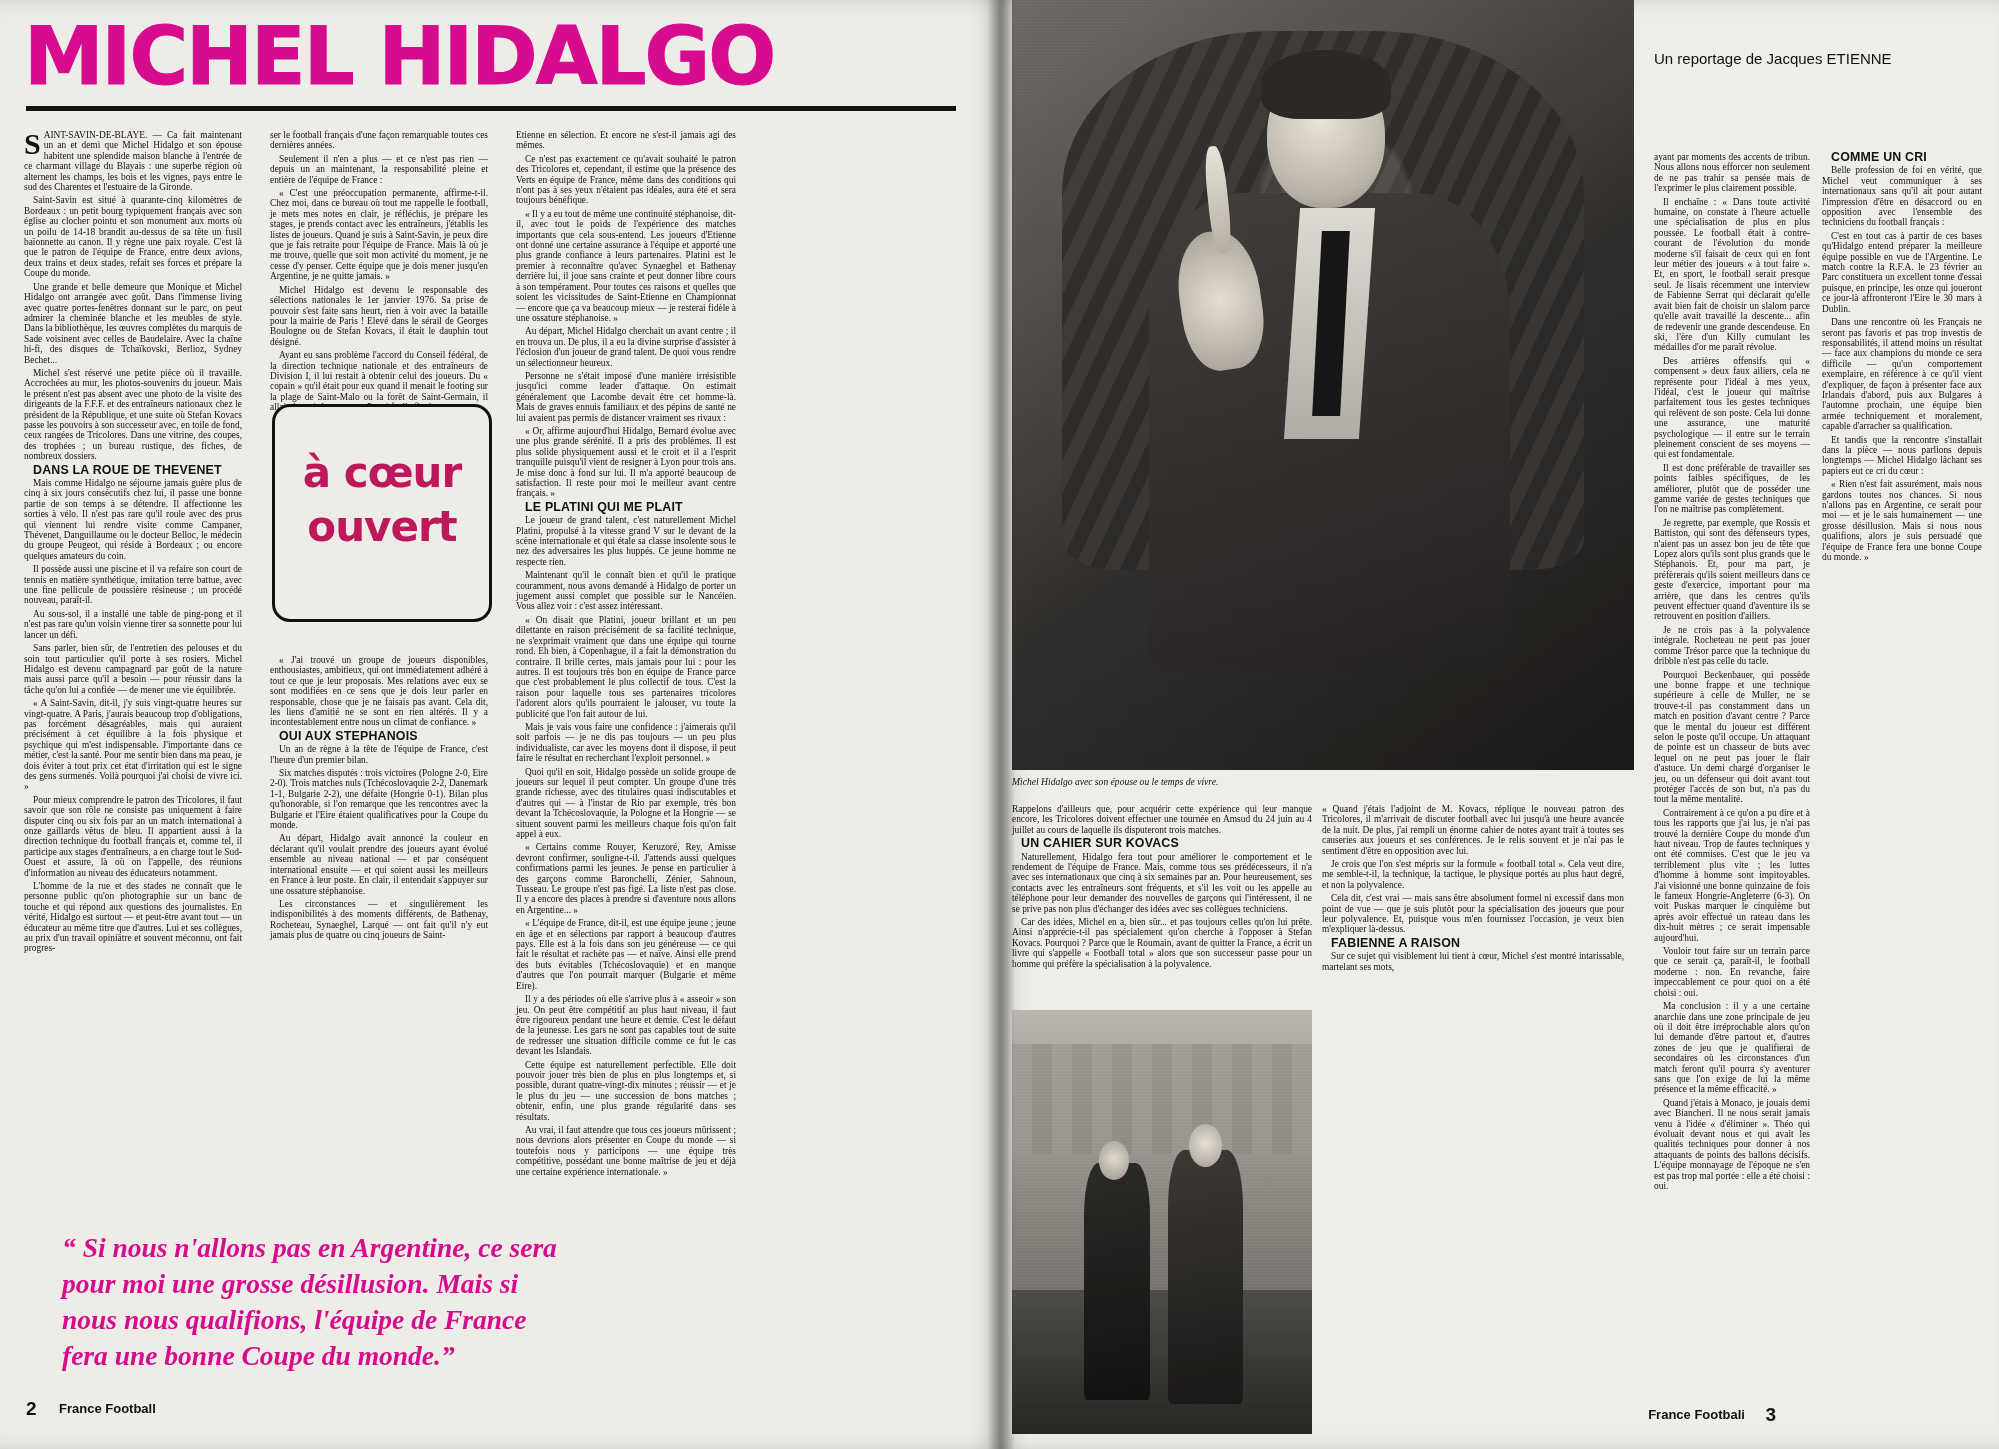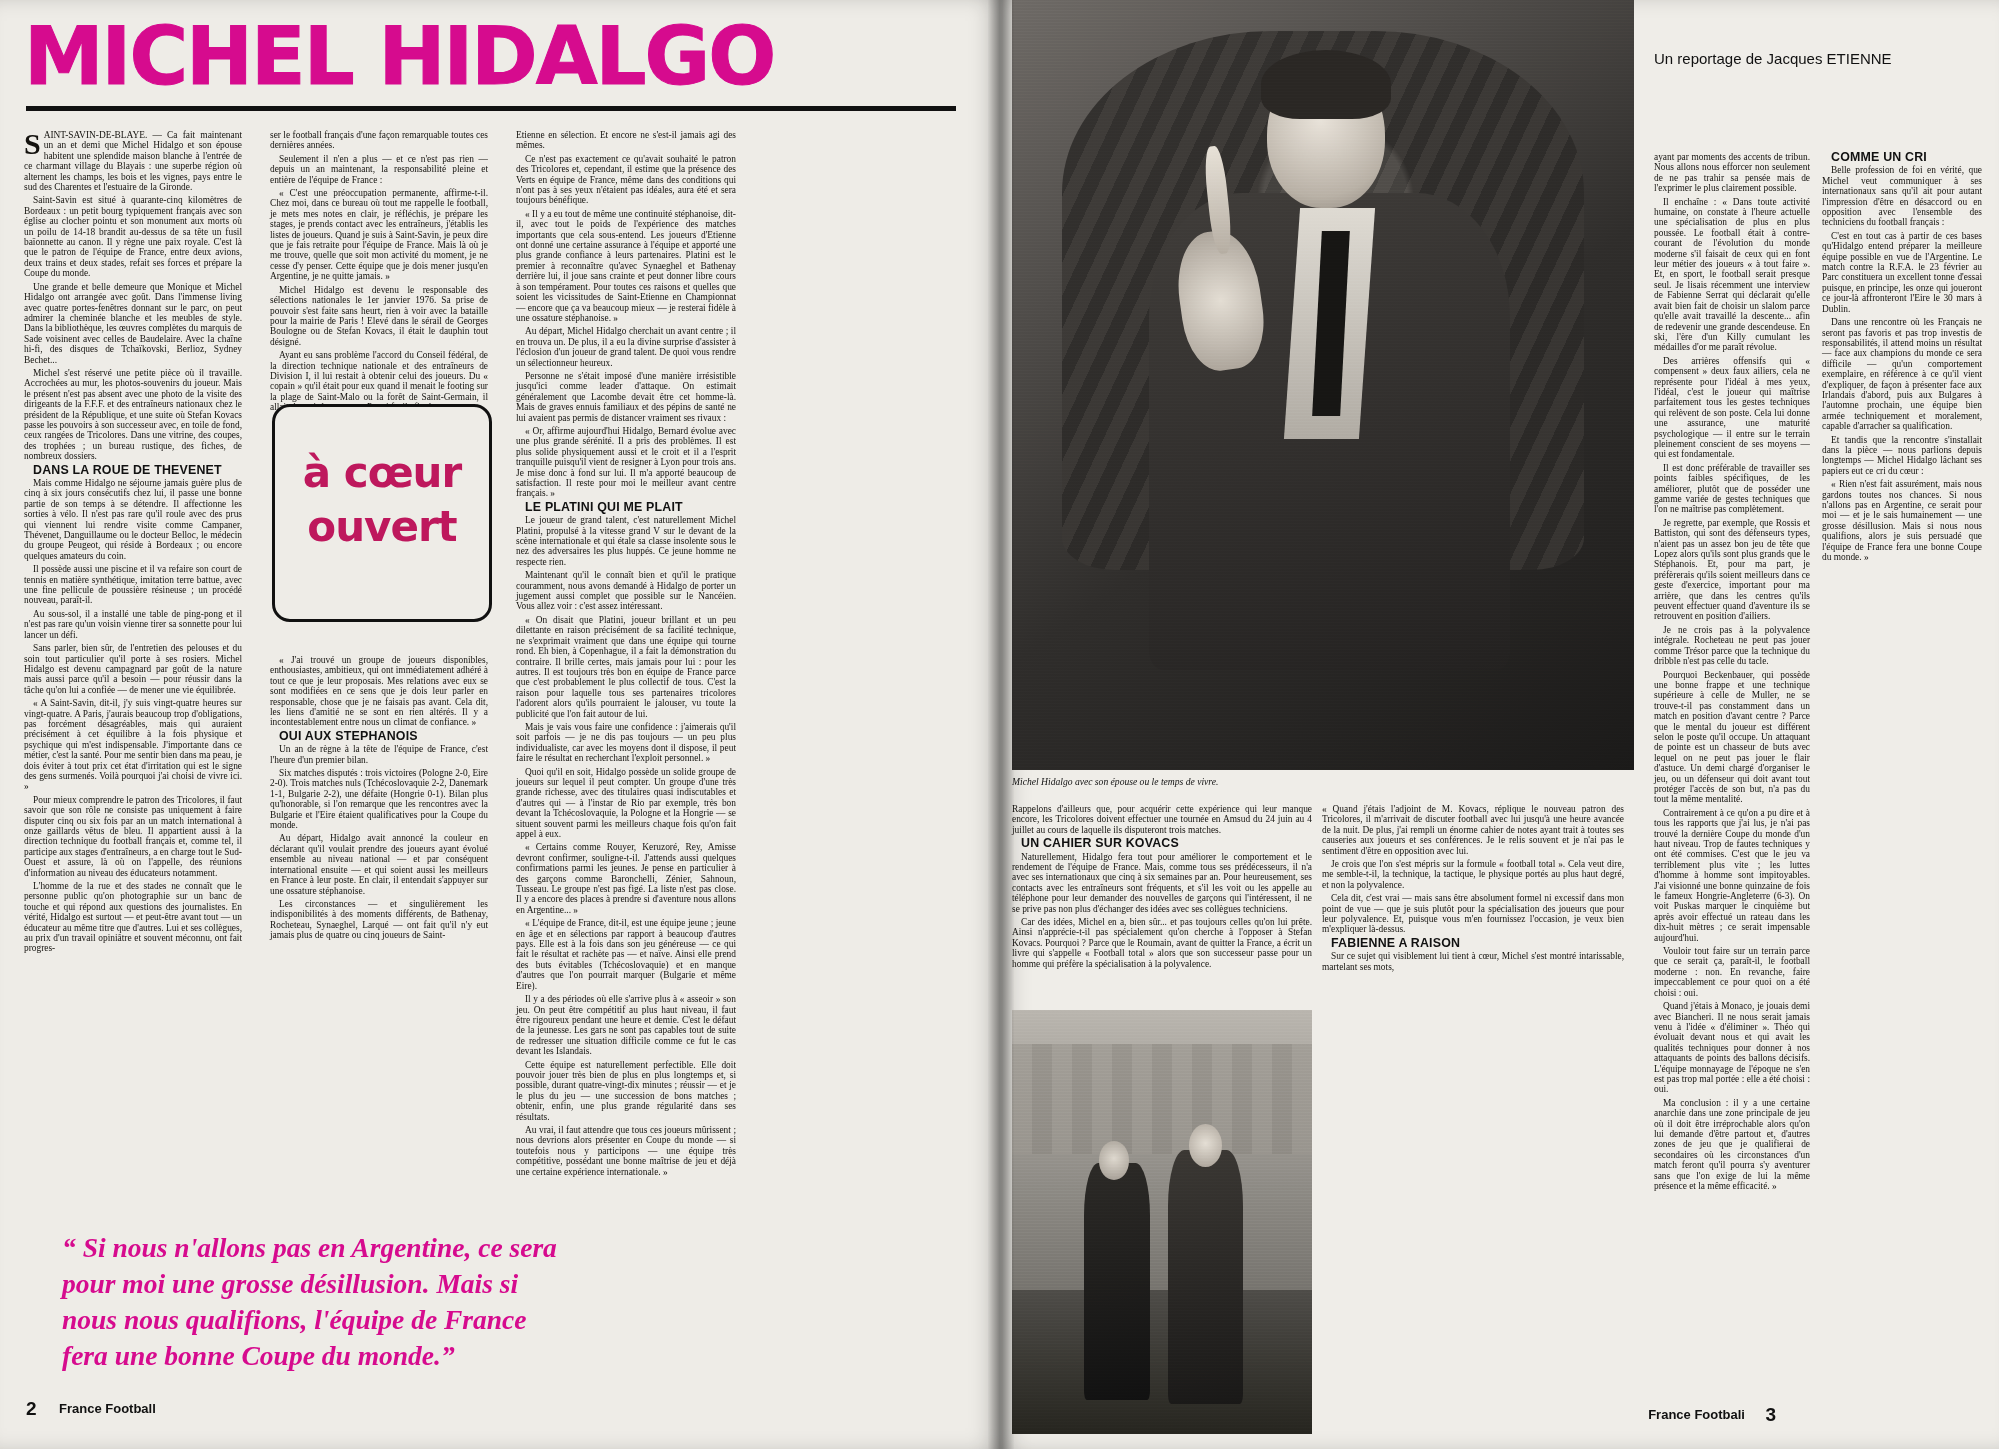--- a/index.html
+++ b/index.html
@@ -319,22 +319,22 @@
   <div class="col r1">
     <p class="noind">ayant par moments des accents de tribun. Nous allons nous efforcer non seulement de ne pas trahir sa pensée mais de l'exprimer le plus clairement possible.</p>
     <p>Il enchaîne : « Dans toute activité humaine, on constate à l'heure actuelle une spécialisation de plus en plus poussée. Le football était à contre-courant de l'évolution du monde moderne s'il faisait de ceux qui en font leur métier des joueurs « à tout faire ». Et, en sport, le football serait presque seul. Je lisais récemment une interview de Fabienne Serrat qui déclarait qu'elle avait bien fait de choisir un slalom parce qu'elle avait travaillé la descente... afin de redevenir une grande descendeuse. En ski, l'ère d'un Killy cumulant les médailles d'or me paraît révolue.</p>
     <p>Des arrières offensifs qui « compensent » deux faux ailiers, cela ne représente pour l'idéal à mes yeux, l'idéal, c'est le joueur qui maîtrise parfaitement tous les gestes techniques qui relèvent de son poste. Cela lui donne une assurance, une maturité psychologique — il entre sur le terrain pleinement conscient de ses moyens — qui est fondamentale.</p>
     <p>Il est donc préférable de travailler ses points faibles spécifiques, de les améliorer, plutôt que de posséder une gamme variée de gestes techniques que l'on ne maîtrise pas complètement.</p>
     <p>Je regrette, par exemple, que Rossis et Battiston, qui sont des défenseurs types, n'aient pas un assez bon jeu de tête que Lopez alors qu'ils sont plus grands que le Stéphanois. Et, pour ma part, je préfèrerais qu'ils soient meilleurs dans ce geste d'exercice, important pour ma arrière, que dans les centres qu'ils peuvent effectuer quand d'aventure ils se retrouvent en position d'ailiers.</p>
     <p>Je ne crois pas à la polyvalence intégrale. Rocheteau ne peut pas jouer comme Trésor parce que la technique du dribble n'est pas celle du tacle.</p>
     <p>Pourquoi Beckenbauer, qui possède une bonne frappe et une technique supérieure à celle de Muller, ne se trouve-t-il pas constamment dans un match en position d'avant centre ? Parce que le mental du joueur est différent selon le poste qu'il occupe. Un attaquant de pointe est un chasseur de buts avec lequel on ne peut pas jouer le flair d'astuce. Un demi chargé d'organiser le jeu, ou un défenseur qui doit avant tout protéger l'accès de son but, n'a pas du tout la même mentalité.</p>
     <p>Contrairement à ce qu'on a pu dire et à tous les rapports que j'ai lus, je n'ai pas trouvé la dernière Coupe du monde d'un haut niveau. Trop de fautes techniques y ont été commises. C'est que le jeu va terriblement plus vite ; les luttes d'homme à homme sont impitoyables. J'ai visionné une bonne quinzaine de fois le fameux Hongrie-Angleterre (6-3). On voit Puskas marquer le cinquième but après avoir effectué un rateau dans les dix-huit mètres ; ce serait impensable aujourd'hui.</p>
     <p>Vouloir tout faire sur un terrain parce que ce serait ça, paraît-il, le football moderne : non. En revanche, faire impeccablement ce pour quoi on a été choisi : oui.</p>
+    <p>Ma conclusion : il y a une certaine anarchie dans une zone principale de jeu où il doit être irréprochable alors qu'on lui demande d'être partout et, d'autres zones de jeu que je qualifierai de secondaires où les circonstances d'un match feront qu'il pourra s'y aventurer sans que l'on exige de lui la même présence et la même efficacité. »</p>
     <p>Quand j'étais à Monaco, je jouais demi avec Biancheri. Il ne nous serait jamais venu à l'idée « d'éliminer ». Théo qui évoluait devant nous et qui avait les qualités techniques pour donner à nos attaquants de points des ballons décisifs. L'équipe monnayage de l'époque ne s'en est pas trop mal portée : elle a été choisi : oui.</p>
-    <p>Ma conclusion : il y a une certaine anarchie dans une zone principale de jeu où il doit être irréprochable alors qu'on lui demande d'être partout et, d'autres zones de jeu que je qualifierai de secondaires où les circonstances d'un match feront qu'il pourra s'y aventurer sans que l'on exige de lui la même présence et la même efficacité. »</p>
   </div>
 
   <div class="col r2">
     <p class="sec-head">COMME UN CRI</p>
     <p>Belle profession de foi en vérité, que Michel veut communiquer à ses internationaux sans qu'il ait pour autant l'impression d'être en désaccord ou en opposition avec l'ensemble des techniciens du football français :</p>
     <p>C'est en tout cas à partir de ces bases qu'Hidalgo entend préparer la meilleure équipe possible en vue de l'Argentine. Le match contre la R.F.A. le 23 février au Parc constituera un excellent tonne d'essai puisque, en principe, les onze qui joueront ce jour-là affronteront l'Eire le 30 mars à Dublin.</p>
     <p>Dans une rencontre où les Français ne seront pas favoris et pas trop investis de responsabilités, il attend moins un résultat — face aux champions du monde ce sera difficile — qu'un comportement exemplaire, en référence à ce qu'il vient d'expliquer, de façon à présenter face aux Irlandais d'abord, puis aux Bulgares à l'automne prochain, une équipe bien armée techniquement et moralement, capable d'arracher sa qualification.</p>
     <p>Et tandis que la rencontre s'installait dans la pièce — nous parlions depuis longtemps — Michel Hidalgo lâchant ses papiers eut ce cri du cœur :</p>
     <p>« Rien n'est fait assurément, mais nous gardons toutes nos chances. Si nous n'allons pas en Argentine, ce serait pour moi — et je le sais humainement — une grosse désillusion. Mais si nous nous qualifions, alors je suis persuadé que l'équipe de France fera une bonne Coupe du monde. »</p>
   </div>

